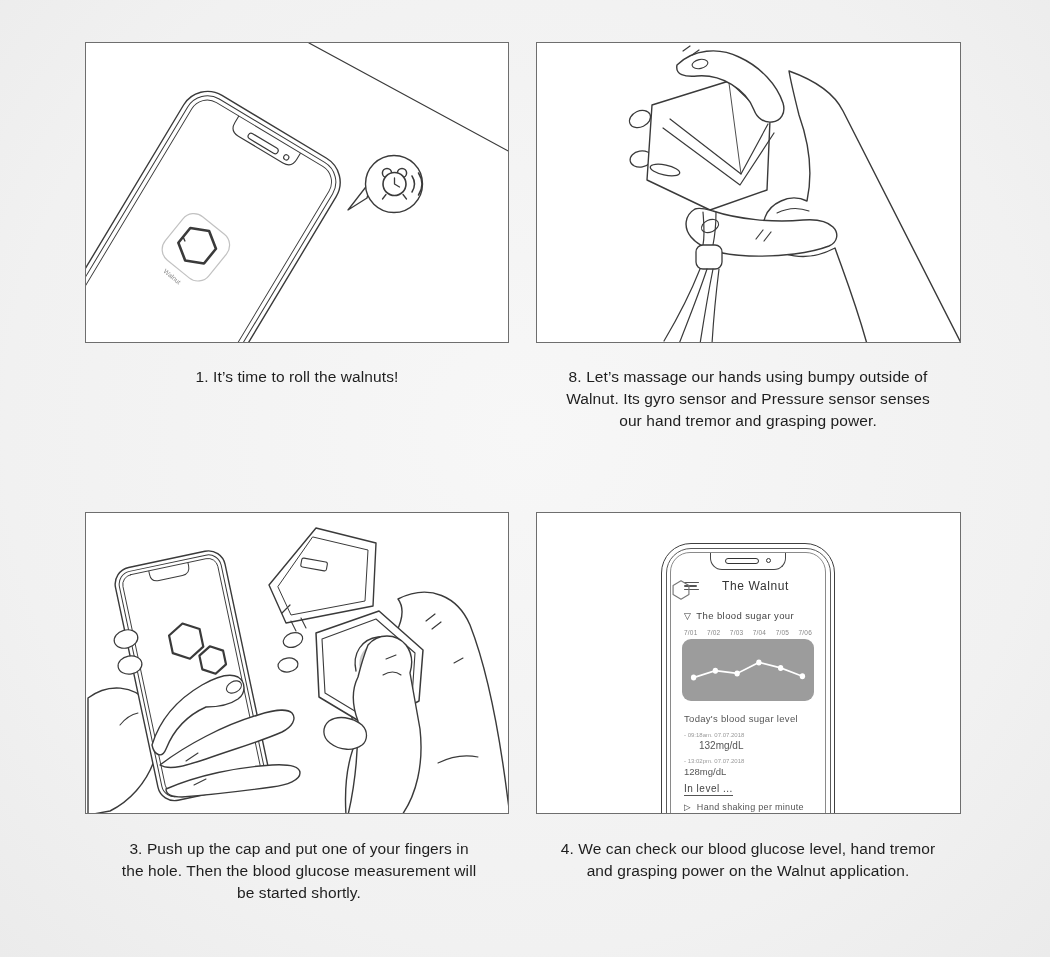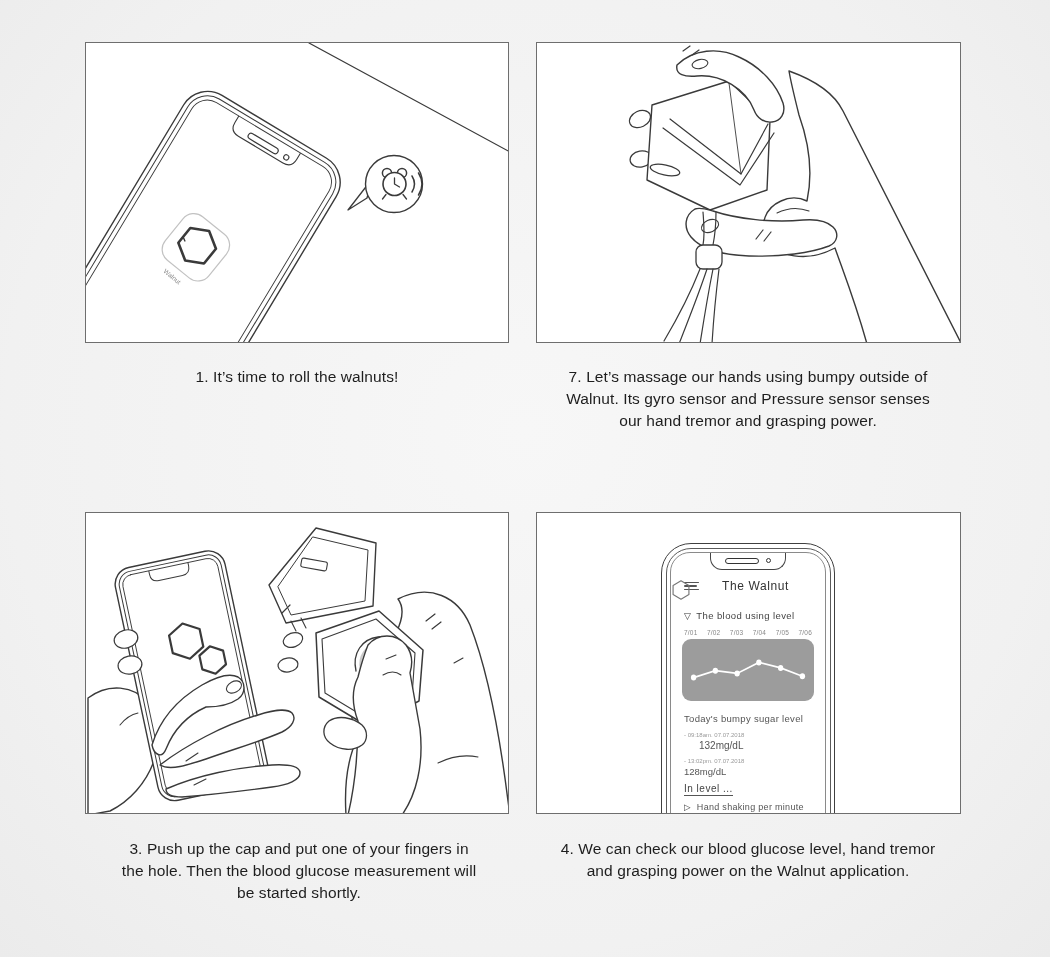--- a/index.html
+++ b/index.html
@@ -191,56 +191,56 @@
               <i></i>
               <i></i>
               <i></i>
             </div>
           <div class="app-title">The Walnut</div>
           <svg width="20" height="22" viewBox="0 0 24 26">
             <path d="M12,24 L2.5,18.5 L2.5,7.5 L12,2 L21.5,7.5 L21.5,18.5 Z" fill="none" stroke="#777" stroke-width="1.4" stroke-linejoin="round"></path>
           </svg>
         </div>
         <div class="section-row">
-          <span class="tri">▽</span><span>The blood using level</span>
+          <span class="tri">▽</span><span>The blood sugar your</span>
         </div>
         <div class="dates-row">
           <span>7/01</span>
           <span>7/02</span>
           <span>7/03</span>
           <span>7/04</span>
           <span>7/05</span>
           <span>7/06</span>
         </div>
         <div class="chart-box">
           <svg id="bs-chart-svg" viewBox="0 0 148 62" preserveAspectRatio="none">
               <polyline points="13.0,38.6 37.4,31.7 61.8,34.4 86.2,23.4 110.6,28.9 135.0,37.2" fill="none" stroke="#ffffff" stroke-width="1.7"></polyline>
               <circle cx="13.0" cy="38.6" r="3" fill="#ffffff"></circle>
               <circle cx="37.4" cy="31.7" r="3" fill="#ffffff"></circle>
               <circle cx="61.8" cy="34.4" r="3" fill="#ffffff"></circle>
               <circle cx="86.2" cy="23.4" r="3" fill="#ffffff"></circle>
               <circle cx="110.6" cy="28.9" r="3" fill="#ffffff"></circle>
               <circle cx="135.0" cy="37.2" r="3" fill="#ffffff"></circle>
             </svg>
         </div>
-        <div class="today-h">Today's bumpy sugar level</div>
+        <div class="today-h">Today's blood sugar level</div>
         <div class="read-time1">- 09:18am. 07.07.2018</div>
         <div class="read-val1">132mg/dL</div>
         <div class="read-time2">- 13:02pm. 07.07.2018</div>
         <div class="read-val2">128mg/dL</div>
         <div class="detail">In level ...</div>
         <div class="shake-row">
           <span class="tri">▷</span><span>Hand shaking per minute</span>
         </div>
       </div>
     </div>
   </div>
 </div>
 
 <div class="caption" id="cap1">1. It’s time to roll the walnuts!</div>
-<div class="caption" id="cap2">7. Let’s massage our hands using bumpy outside of
+<div class="caption" id="cap2">8. Let’s massage our hands using bumpy outside of
 Walnut. Its gyro sensor and Pressure sensor senses
 our hand tremor and grasping power.</div>
 <div class="caption" id="cap3">3. Push up the cap and put one of your fingers in
 the hole. Then the blood glucose measurement will
 be started shortly.</div>
 <div class="caption" id="cap4">4. We can check our blood glucose level, hand tremor
 and grasping power on the Walnut application.</div>
 
 </body></html>

